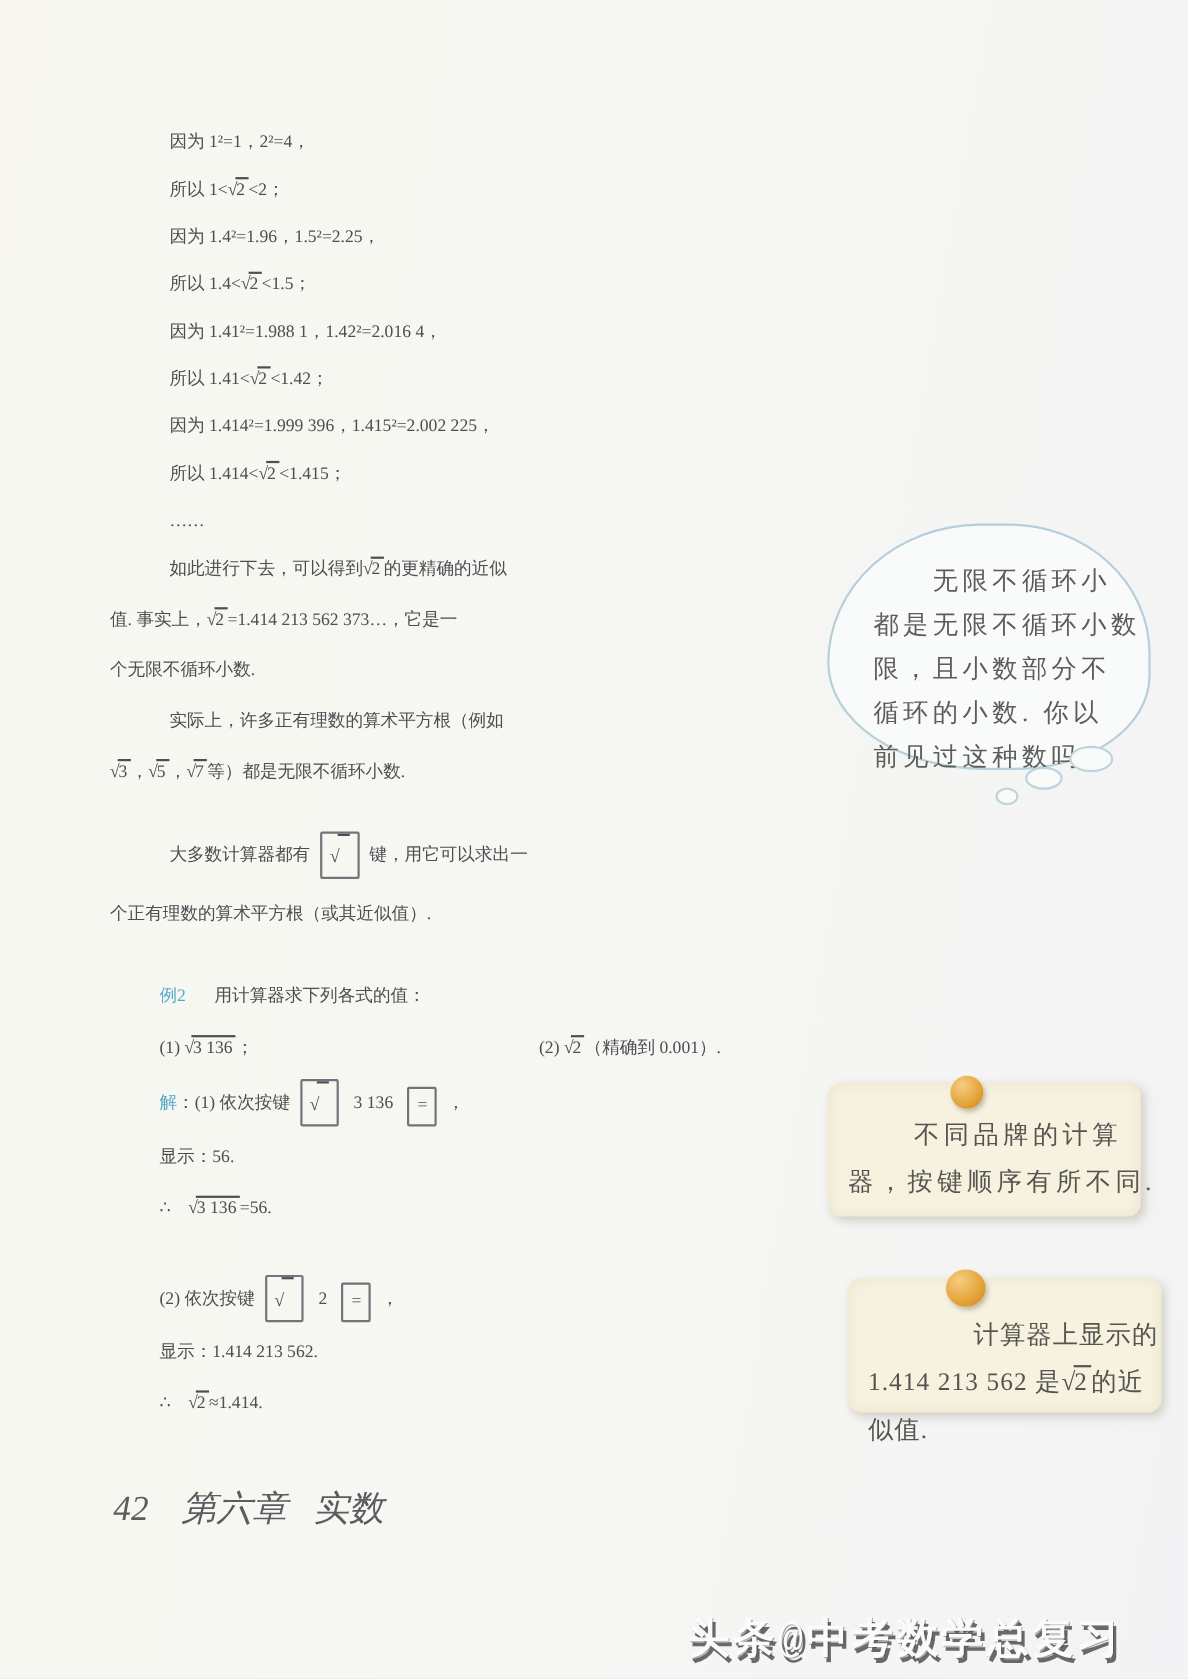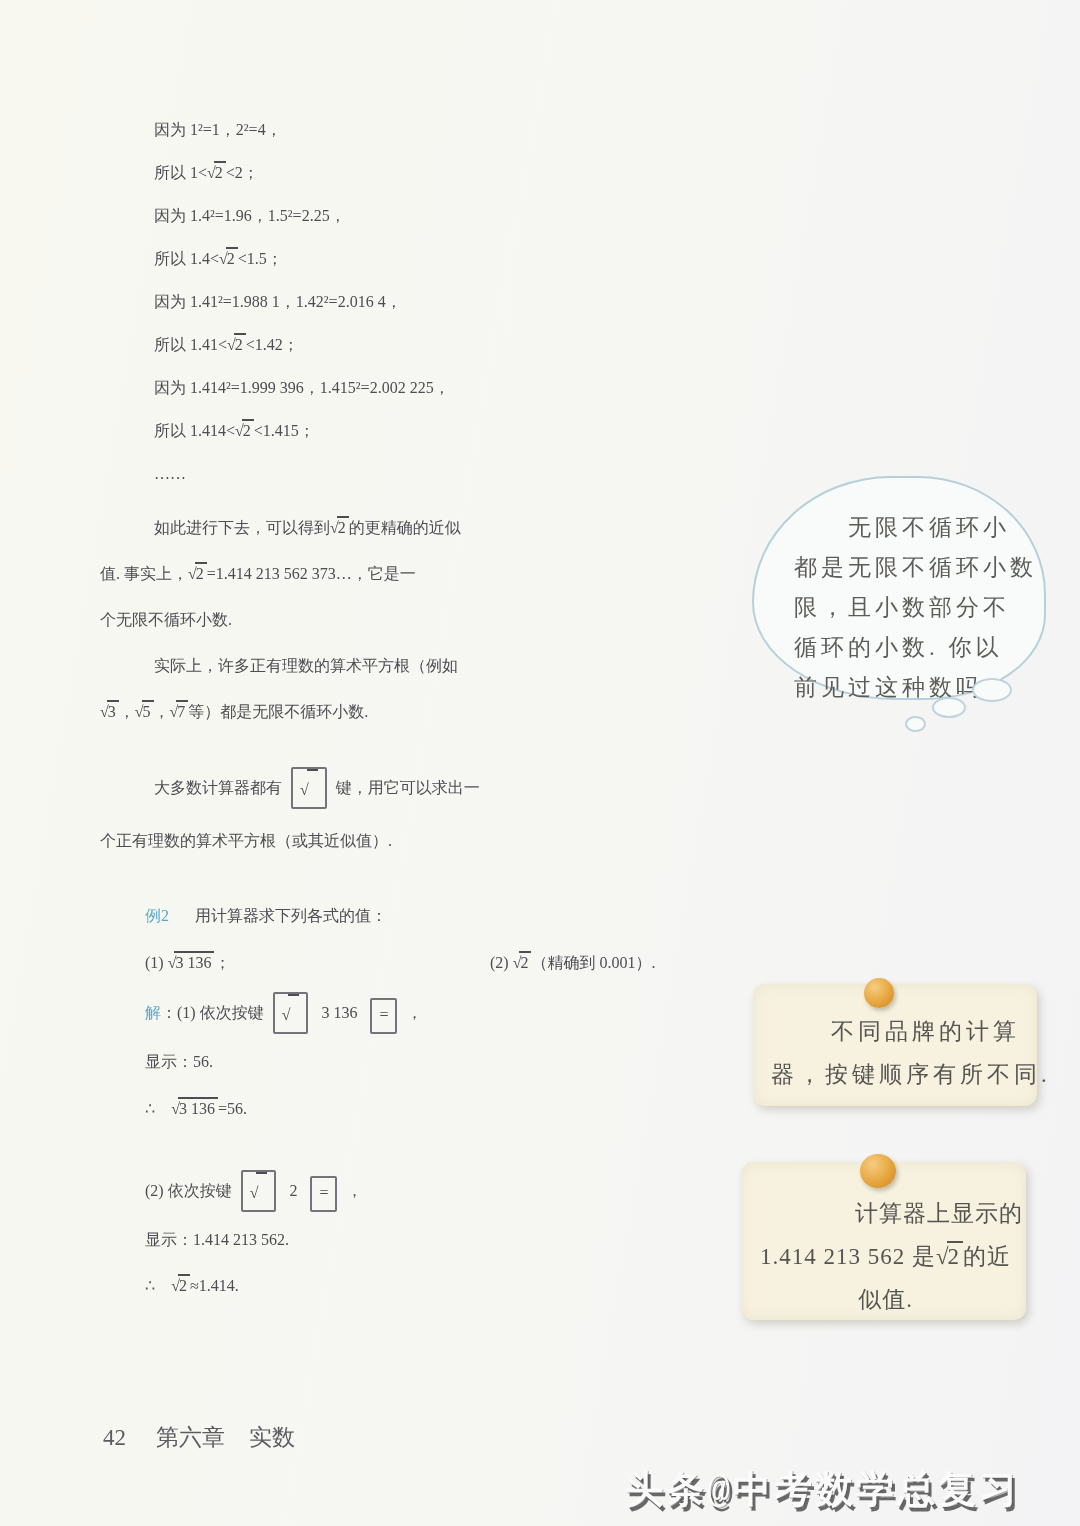--- a/index.html
+++ b/index.html
@@ -8,21 +8,21 @@
     background:linear-gradient(100deg,#f8f8f1 0%,#f6f6f3 55%,#f3f3f5 100%);
     font-family:"Liberation Serif","DejaVu Serif",serif;
     color:#4d4d52;
   }
   .col{position:absolute;left:100px;top:108px;width:640px;font-size:16px;}
   .line{white-space:nowrap;}
   .deriv .line{line-height:43px;}
   .ind{padding-left:54px;}
   .ind45{padding-left:45px;}
   .para{line-height:46px;}
-  .p12{margin-top:10px;}
+  .p12{}
   .p3{margin-top:26px;line-height:53px;}
   .exblock{margin-top:26px;}
   .ex-head{line-height:46px;}
   .ex-items{line-height:48px;}
   .ex-sol{line-height:52px;}
   .ex-disp{line-height:46px;}
   .ex-conc{line-height:48px;}
   .gap2{margin-top:32px;line-height:52px;}
   .it1{display:inline-block;width:345px;}
   .blue{color:#58a9c8;}
@@ -44,33 +44,33 @@
     font-size:23px;line-height:40px;letter-spacing:4px;color:#5c5c58;}
   .bub{position:absolute;background:#f9fbfa;border:2px solid #bdd4dc;border-radius:50%;}
   .b1{left:972px;top:678px;width:36px;height:20px;}
   .b2{left:932px;top:697px;width:30px;height:17px;}
   .b3{left:905px;top:716px;width:17px;height:12px;}
   
   .note{position:absolute;background:#f7f2e0;border-radius:12px;
     box-shadow:3px 4px 9px rgba(120,110,80,.28), inset 0 0 14px rgba(205,193,150,.25);
     color:#55544f;font-size:23px;letter-spacing:4px;}
   .note1{left:753px;top:984px;width:284px;height:122px;}
-  .note2{left:741px;top:1162px;width:285px;height:158px;letter-spacing:1px;text-align:center;}
+  .note2{left:771px;top:1162px;width:285px;height:122px;letter-spacing:1px;}
   .note-txt{padding:26px 14px 0 18px;line-height:43px;}
   .note2 .note-txt{padding-top:30px;}
   .nind1{padding-left:60px;}
   .nind2{padding-left:96px;}
   .pin{position:absolute;border-radius:50%;
     background:radial-gradient(circle at 35% 30%,#f6cc82,#e6a63e 55%,#cd8722 95%);
     box-shadow:2px 3px 4px rgba(100,90,60,.35);}
   .pin1{left:864px;top:978px;width:30px;height:30px;}
   .pin2{left:860px;top:1154px;width:36px;height:34px;}
   
-  .footer{position:absolute;left:103px;top:1422px;font-size:23px;color:#5c5c60;
-    display:flex;align-items:baseline;}
+  .footer{position:absolute;left:103px;top:1350px;font-size:32px;color:#5c5c60;
+    display:flex;align-items:baseline;font-style:italic;}
   .footer .num{margin-right:30px;}
   .footer .chap{margin-right:24px;}
   
   .wm{position:absolute;right:60px;top:1464px;
     font-size:38px;font-weight:bold;letter-spacing:3px;
     color:#fbfbfb;text-shadow:3px 4px 0 rgba(70,70,70,.8),1px 1px 0 rgba(90,90,90,.5);
     font-family:Liberation Mono, monospace;}
 </style>
 </head>
 <body>

